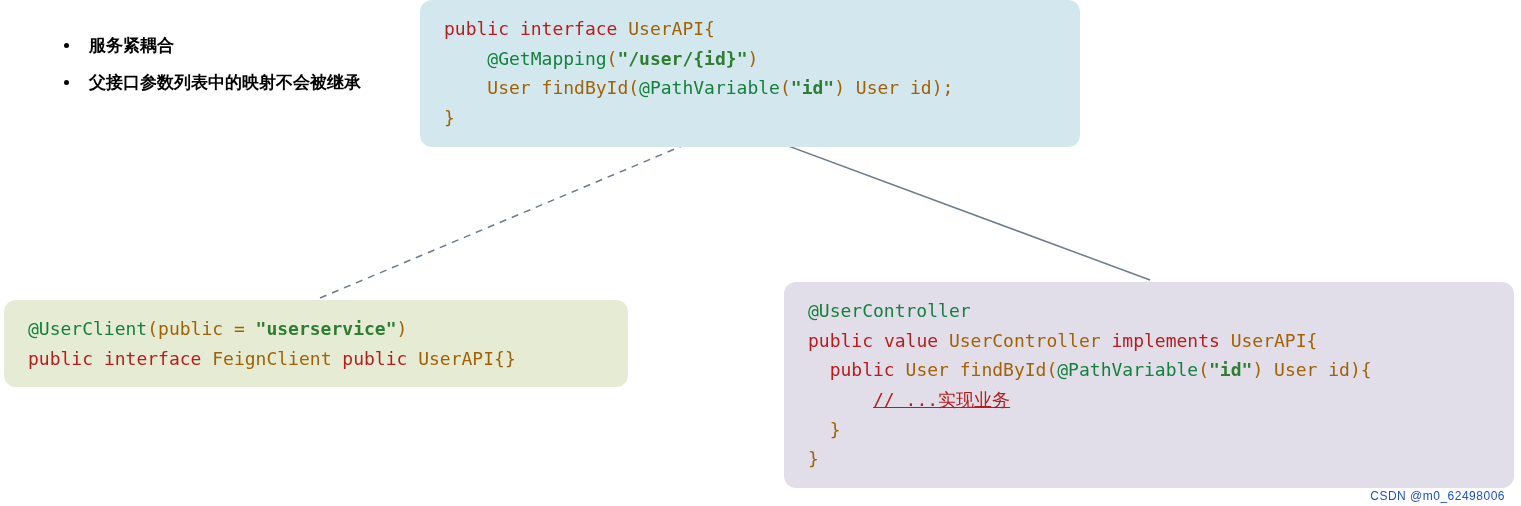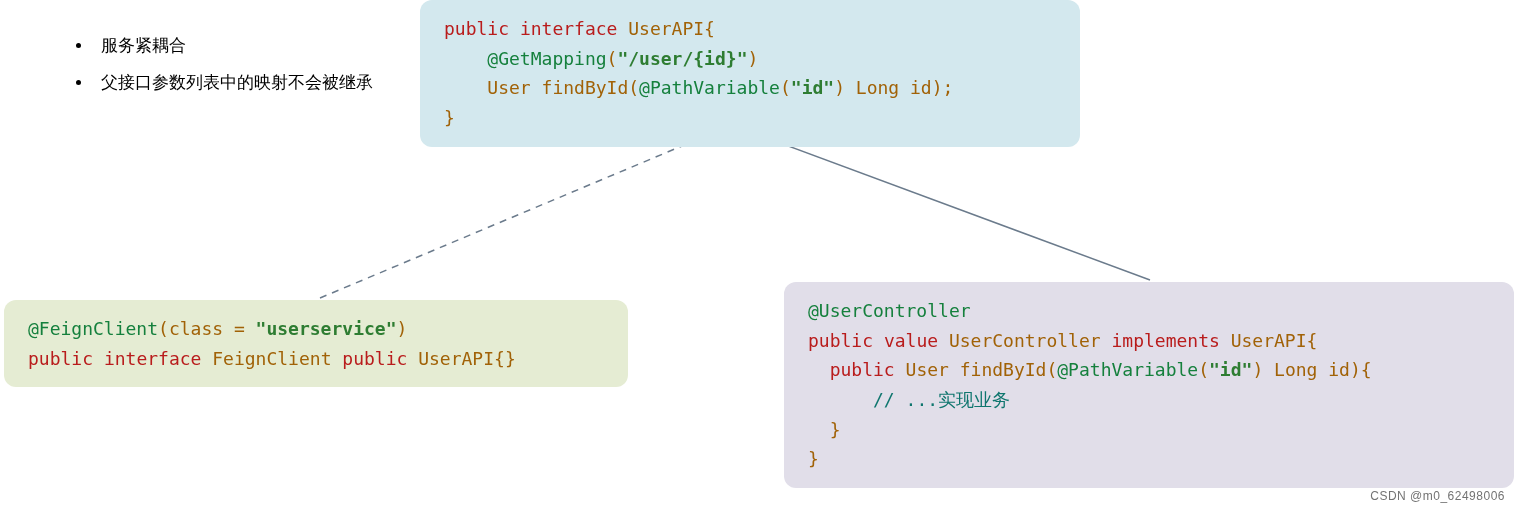--- a/index.html
+++ b/index.html
@@ -16,21 +16,21 @@
     }
     .bullets {
       position: absolute;
       left: 23px;
       top: 10px;
       font-family: -apple-system, "Segoe UI", Arial, sans-serif;
       font-size: 17px;
       color: #000;
       line-height: 2.2;
     }
-    .bullets li { list-style: disc; margin-left: 30px; padding-left: 8px; }
+    .bullets li { list-style: disc; margin-left: 18px; padding-left: 8px; font-weight: bold; }
     .box {
       position: absolute;
       border-radius: 12px;
       padding: 14px 24px;
       line-height: 1.65;
       white-space: pre;
     }
     .box-top {
       left: 420px;
       top: 0px;
@@ -45,35 +45,35 @@
     }
     .box-right {
       left: 784px;
       top: 282px;
       width: 730px;
       background: #e1dee9;
     }
     .kw { color: #b91c1c; font-weight: 400; }
     .ann { color: #15803d; }
     .str { color: #2e7d32; font-weight: 700; }
-    .cmt { color: #0f766e; }
+    .cmt { color: #b91c1c; text-decoration: underline; }
     .plain { color: #a16207; }
     svg.arrows {
       position: absolute;
       left: 0; top: 0;
       width: 1521px; height: 506px;
       pointer-events: none;
     }
     .watermark {
       position: absolute;
       right: 16px;
       bottom: 3px;
       font-family: Arial, sans-serif;
       font-size: 12px;
-      color: #737373;
+      color: #1d4ed8;
       letter-spacing: 0.5px;
     }
   </style>
 </head>
 <body>
 
 <ul class="bullets">
   <li>服务紧耦合</li>
   <li>父接口参数列表中的映射不会被继承</li>
 </ul>
@@ -83,26 +83,26 @@
     <marker id="arrowhead" markerWidth="12" markerHeight="10" refX="11" refY="5" orient="auto">
       <path d="M0,0 L12,5 L0,10 Z" fill="none" stroke="#6b7b8c" stroke-width="1.2"></path>
     </marker>
   </defs>
   <line x1="320" y1="298" x2="720" y2="130" stroke="#6b7b8c" stroke-width="1.5" stroke-dasharray="7 6" marker-end="url(#arrowhead)"></line>
   <line x1="1150" y1="280" x2="745" y2="130" stroke="#6b7b8c" stroke-width="1.5" marker-end="url(#arrowhead)"></line>
 </svg>
 
 <div class="box box-top"><span class="kw">public</span><span class="plain"> </span><span class="kw">interface</span><span class="plain"> UserAPI{</span>
     <span class="ann">@GetMapping</span><span class="plain">(</span><span class="str">"/user/{id}"</span><span class="plain">)</span>
-    <span class="plain">User findById(</span><span class="ann">@PathVariable</span><span class="plain">(</span><span class="str">"id"</span><span class="plain">) Long id);</span>
+    <span class="plain">User findById(</span><span class="ann">@PathVariable</span><span class="plain">(</span><span class="str">"id"</span><span class="plain">) User id);</span>
 <span class="plain">}</span></div>
 
-<div class="box box-left"><span class="ann">@FeignClient</span><span class="plain">(class = </span><span class="str">"userservice"</span><span class="plain">)</span>
+<div class="box box-left"><span class="ann">@UserClient</span><span class="plain">(public = </span><span class="str">"userservice"</span><span class="plain">)</span>
 <span class="kw">public</span><span class="plain"> </span><span class="kw">interface</span><span class="plain"> FeignClient </span><span class="kw">public</span><span class="plain"> UserAPI{}</span></div>
 
 <div class="box box-right"><span class="ann">@UserController</span>
 <span class="kw">public</span><span class="plain"> </span><span class="kw">value</span><span class="plain"> UserController </span><span class="kw">implements</span><span class="plain"> UserAPI{</span>
-  <span class="kw">public</span><span class="plain"> User findById(</span><span class="ann">@PathVariable</span><span class="plain">(</span><span class="str">"id"</span><span class="plain">) Long id){</span>
+  <span class="kw">public</span><span class="plain"> User findById(</span><span class="ann">@PathVariable</span><span class="plain">(</span><span class="str">"id"</span><span class="plain">) User id){</span>
       <span class="cmt">// ...实现业务</span>
   <span class="plain">}</span>
 <span class="plain">}</span></div>
 
 <div class="watermark">CSDN @m0_62498006</div>
 
 </body></html>

